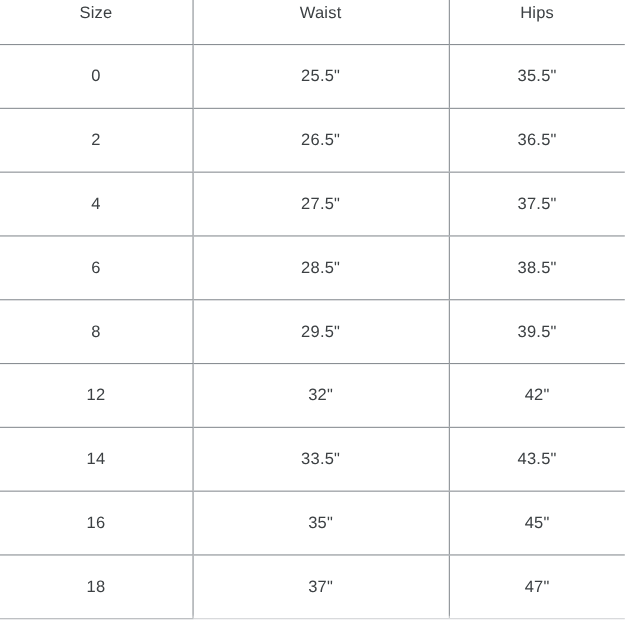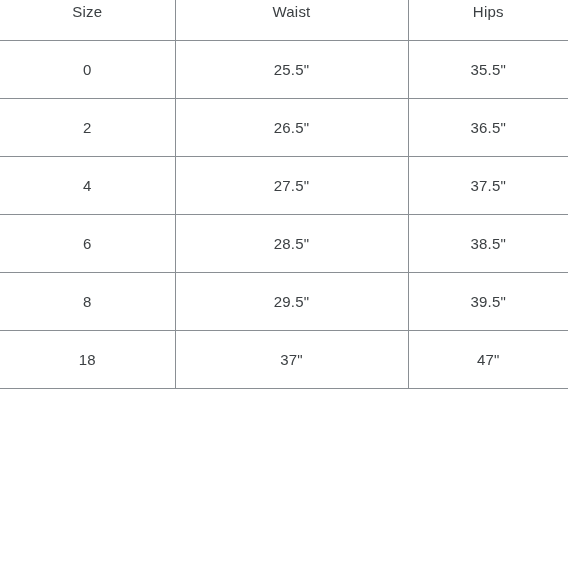--- a/index.html
+++ b/index.html
@@ -125,20 +125,35 @@
         <tr>
           <td>6</td>
           <td class="col-div">28.5"</td>
           <td class="col-div">38.5"</td>
         </tr>
         <tr>
           <td>8</td>
           <td class="col-div">29.5"</td>
           <td class="col-div">39.5"</td>
         </tr>
+        <tr>
+          <td>12</td>
+          <td class="col-div">32"</td>
+          <td class="col-div">42"</td>
+        </tr>
+        <tr>
+          <td>14</td>
+          <td class="col-div">33.5"</td>
+          <td class="col-div">43.5"</td>
+        </tr>
+        <tr>
+          <td>16</td>
+          <td class="col-div">35"</td>
+          <td class="col-div">45"</td>
+        </tr>
         <tr class="row-clipped">
           <td>18</td>
           <td class="col-div">37"</td>
           <td class="col-div">47"</td>
         </tr>
       </tbody>
   </table>
 
   <div id="bottom-fade"></div>
   <div id="bottom-fade-strong"></div>

